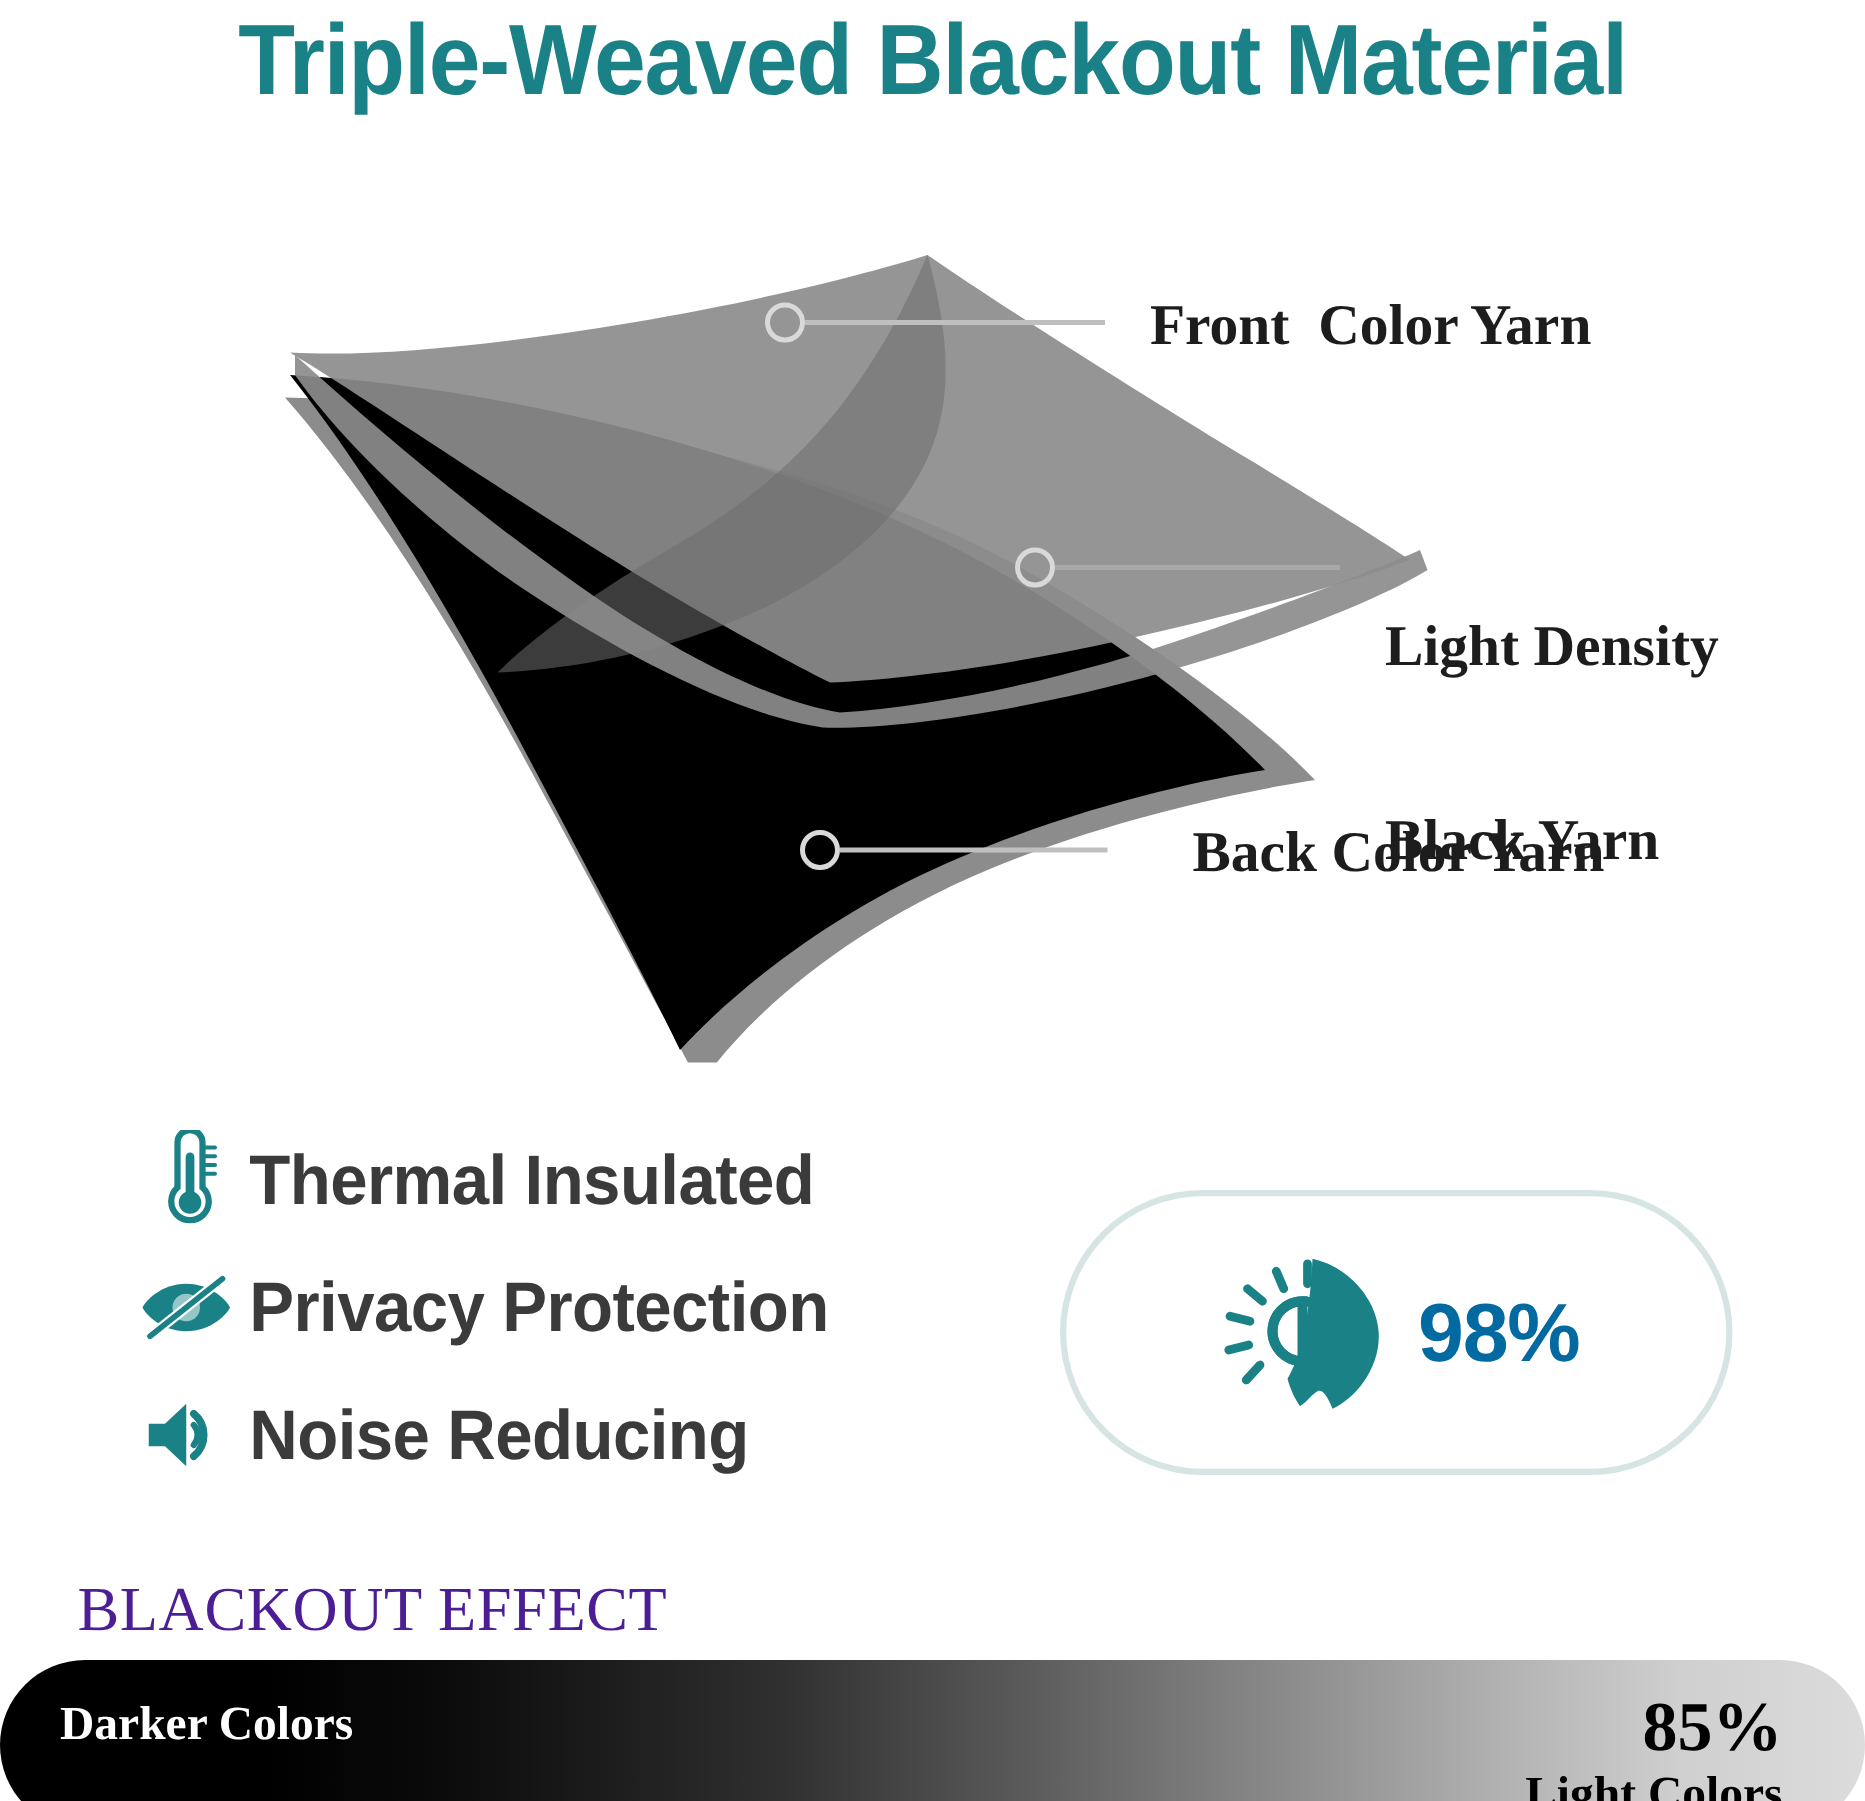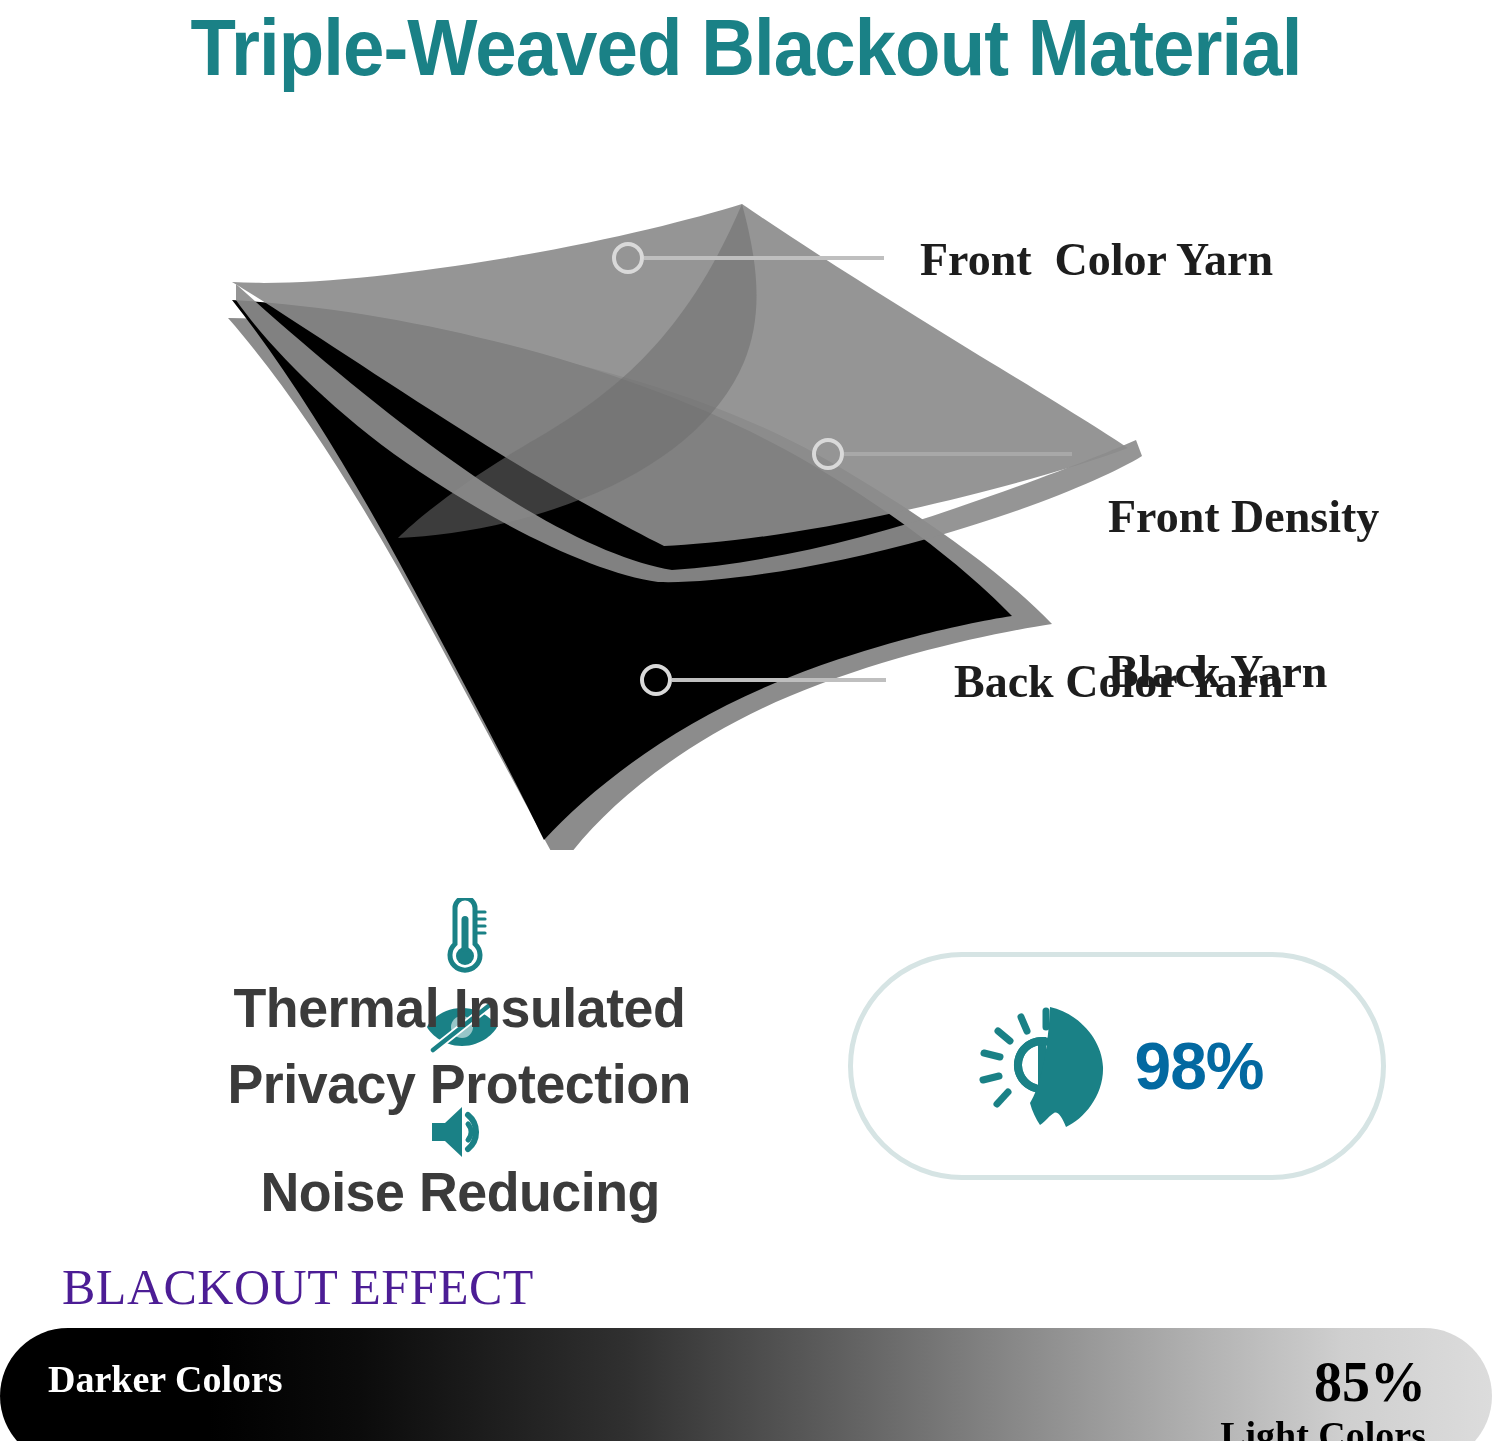--- a/index.html
+++ b/index.html
@@ -62,21 +62,20 @@
     position: absolute;
     left: 112px;
     top: 898px;
     width: 700px;
   }
   .feature-row {
     display: flex;
     align-items: center;
     height: 92px;
     margin-bottom: 10px;
-    flex-direction: column;
   }
   .feature-icon {
     width: 74px;
     min-width: 74px;
     height: 80px;
     display: flex;
     align-items: center;
     justify-content: center;
     color: #1a8186;
   }
@@ -259,21 +258,21 @@
     <ellipse cx="828" cy="304" rx="14" ry="14" fill="none" stroke="#d9d9d9" stroke-width="4"></ellipse>
     <line x1="844" y1="304" x2="1072" y2="304" stroke="#a8a8a8" stroke-width="4"></line>
 
     <ellipse cx="656" cy="530" rx="14" ry="14" fill="none" stroke="#d9d9d9" stroke-width="4"></ellipse>
     <line x1="672" y1="530" x2="886" y2="530" stroke="#bfbfbf" stroke-width="4"></line>
   </svg>
 
   <div class="callout-text callout-front">Front  Color Yarn</div>
 
   <div class="callout-text callout-hd">
-    <div>Front Density</div>
+    <div>Light Density</div>
     <div>Black Yarn</div>
   </div>
 
   <div class="callout-text callout-back">Back Color Yarn</div>
 </div>
 
 <div class="features">
 
   <div class="feature-row">
     <span class="feature-icon">

